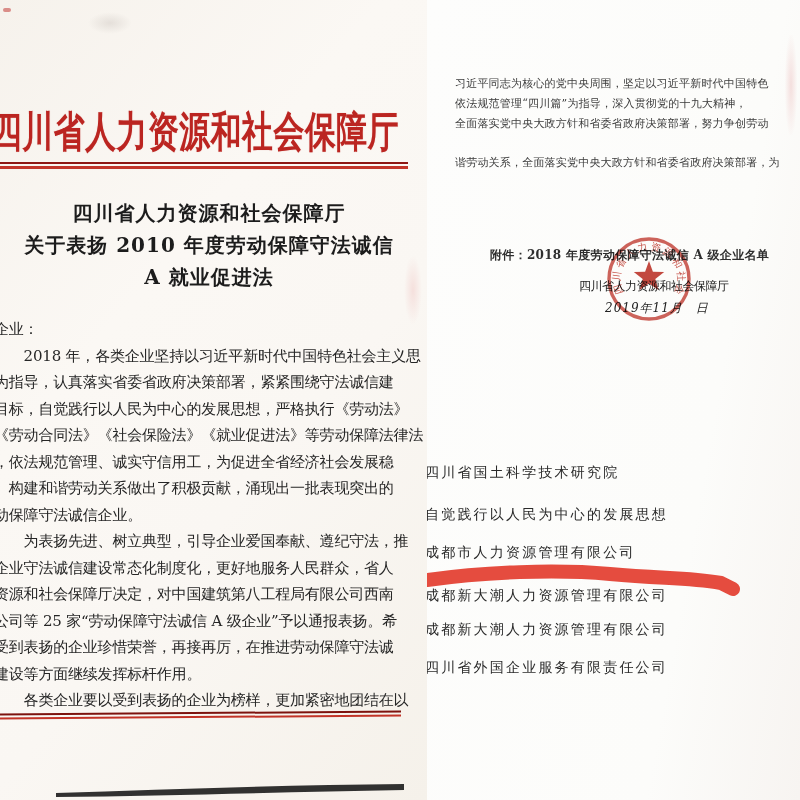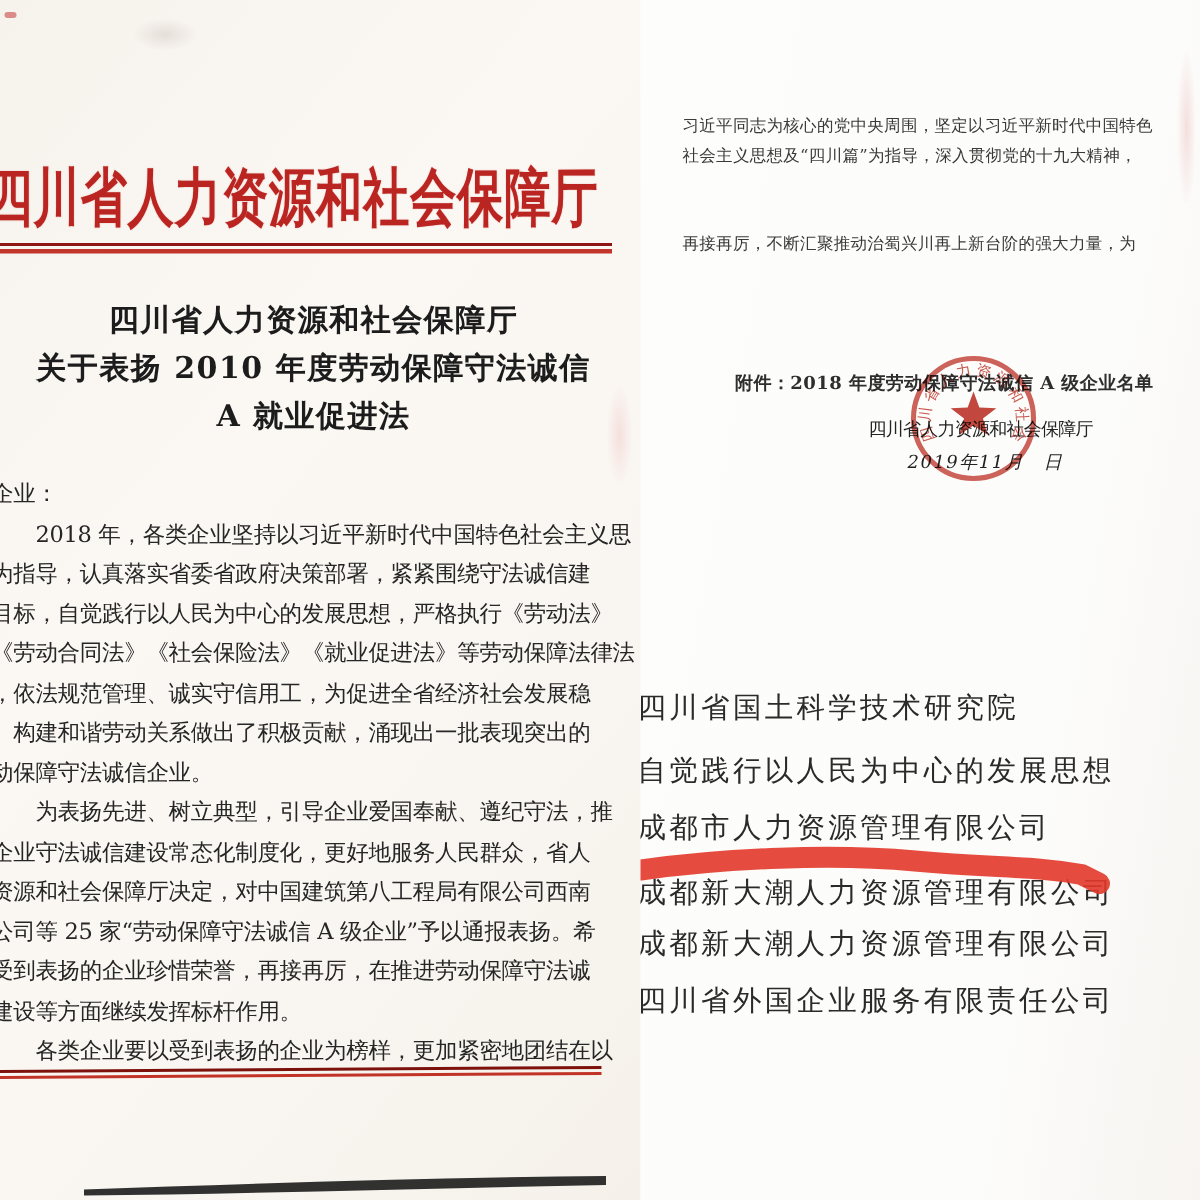--- a/index.html
+++ b/index.html
@@ -34,21 +34,21 @@
     background:linear-gradient(100deg,#fdfdfc 0%,#fcfcfa 70%,#f7f4f1 100%);text-align:right;}
   .rl{position:absolute;left:28px;white-space:nowrap;font-size:11px;color:#3a3a3a;
     letter-spacing:0.2px;line-height:14px;}
   .attachment{position:absolute;top:215px;left:63px;font-size:12px;font-weight:bold;
     color:#2e2e2e;white-space:nowrap;letter-spacing:0.3px;margin-top:32px;}
   .signature{position:absolute;top:278px;left:152px;font-size:12px;color:#222;
     letter-spacing:-0.5px;white-space:nowrap;}
   .seal-date{position:absolute;top:300px;left:178px;font-size:12px;color:#222;
     letter-spacing:1px;white-space:nowrap;font-style:italic;}
   .seal-svg{position:absolute;left:160px;top:217px;mix-blend-mode:multiply;}
-  .company{position:absolute;left:-2px;white-space:nowrap;font-size:19px;
+  .company{position:absolute;left:-2px;white-space:nowrap;font-size:14px;
     letter-spacing:2.2px;color:#2a2a2a;line-height:24px;}
   .marker-svg{position:absolute;left:-8px;top:558px;}
   .streak{position:absolute;right:3px;top:35px;width:12px;height:100px;
     background:radial-gradient(ellipse at center,rgba(230,170,170,.35),rgba(255,255,255,0) 75%);}
 </style>
 </head>
 <body>
 
 <div class="canvas">
 
@@ -86,22 +86,23 @@
 
     <svg class="bottom-edge-svg" width="365" height="22" viewBox="0 0 365 22">
       <path d="M 8,14 C 120,10 240,6 356,5 L 356,11 C 240,13 120,17 8,18 Z" fill="#161616" opacity="0.88"></path>
     </svg>
   </div>
 
   <div class="page-right">
     <div class="streak"></div>
 
     <div class="rl" style="top:77px">习近平同志为核心的党中央周围，坚定以习近平新时代中国特色</div>
-    <div class="rl" style="top:97px">社会主义思想及“四川篇”为指导，深入贯彻党的十九大精神，</div>
-    <div class="rl" style="top:156px">再接再厉，不断汇聚推动治蜀兴川再上新台阶的强大力量，为</div>
+    <div class="rl" style="top:97px">依法规范管理“四川篇”为指导，深入贯彻党的十九大精神，</div>
+    <div class="rl" style="top:117px">全面落实党中央大政方针和省委省政府决策部署，努力争创劳动</div>
+    <div class="rl" style="top:156px">谐劳动关系，全面落实党中央大政方针和省委省政府决策部署，为</div>
 
     <div class="attachment">附件：2018 年度劳动保障守法诚信 A 级企业名单</div>
 
     <div class="signature">四川省人力资源和社会保障厅</div>
     <div class="seal-date">2019年11月　日</div>
 
     <svg class="seal-svg" width="124" height="124" viewBox="0 0 124 124">
       <defs>
         <path id="sealArc" d="M 36.6 76.1 A 29 29 0 1 1 87.4 76.1" fill="none"></path>
       </defs>

